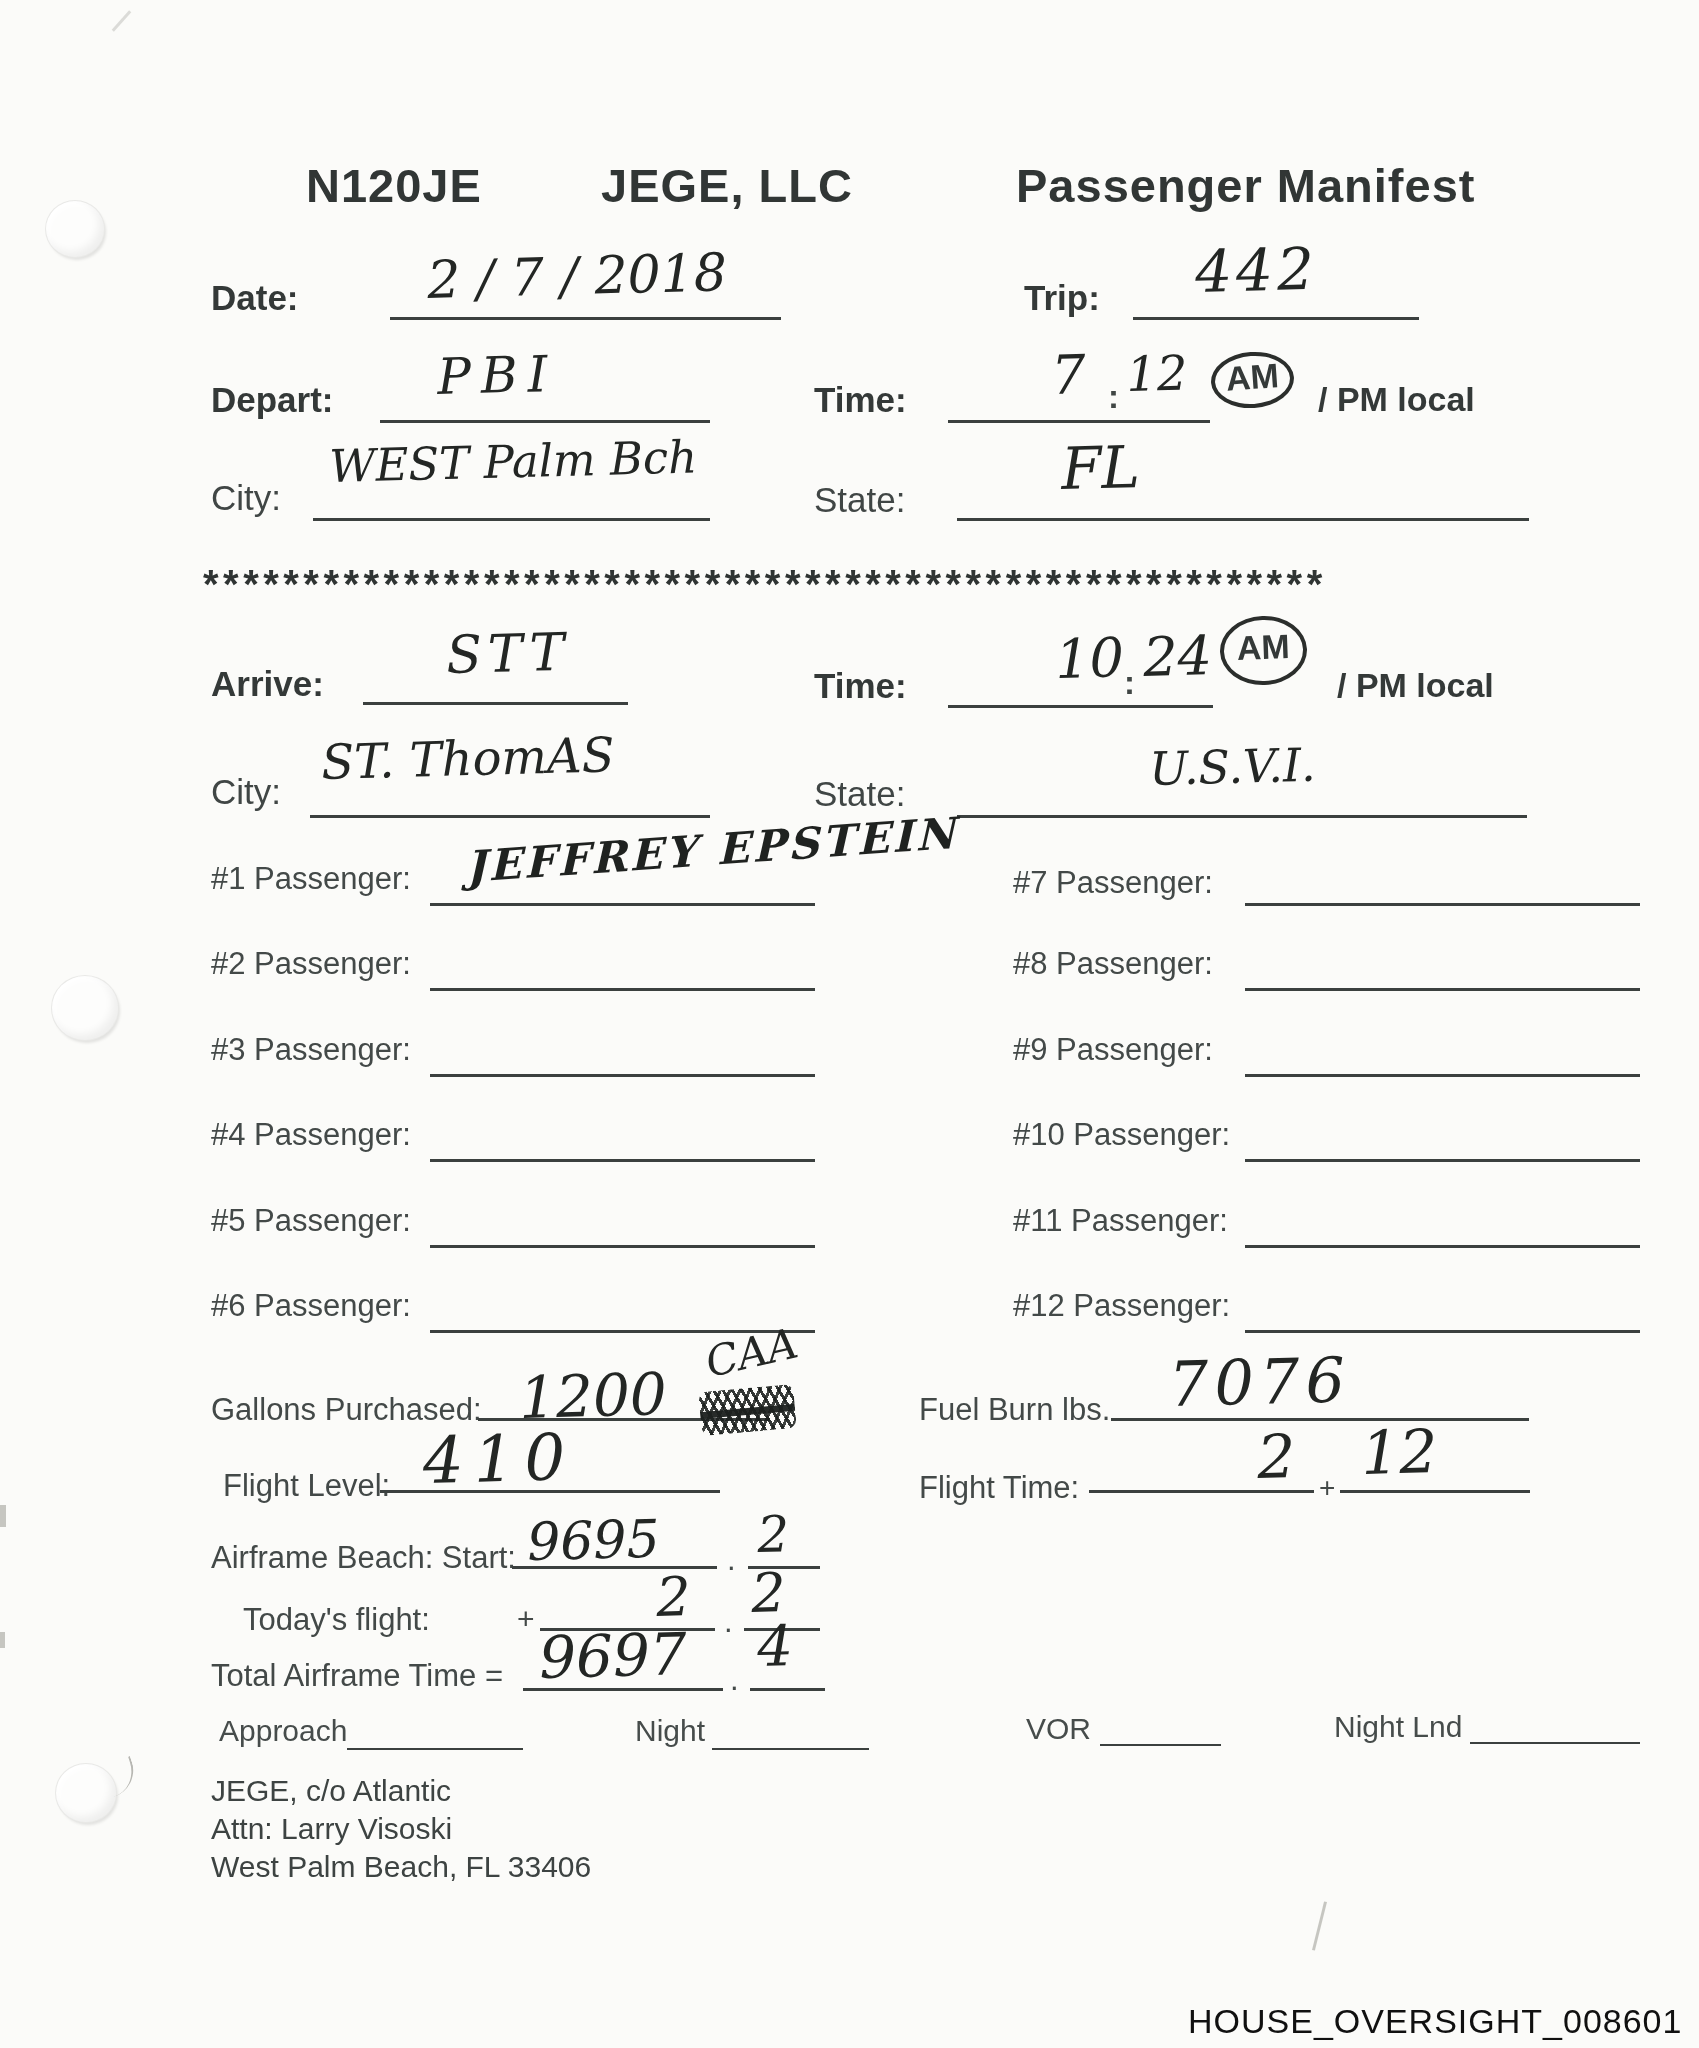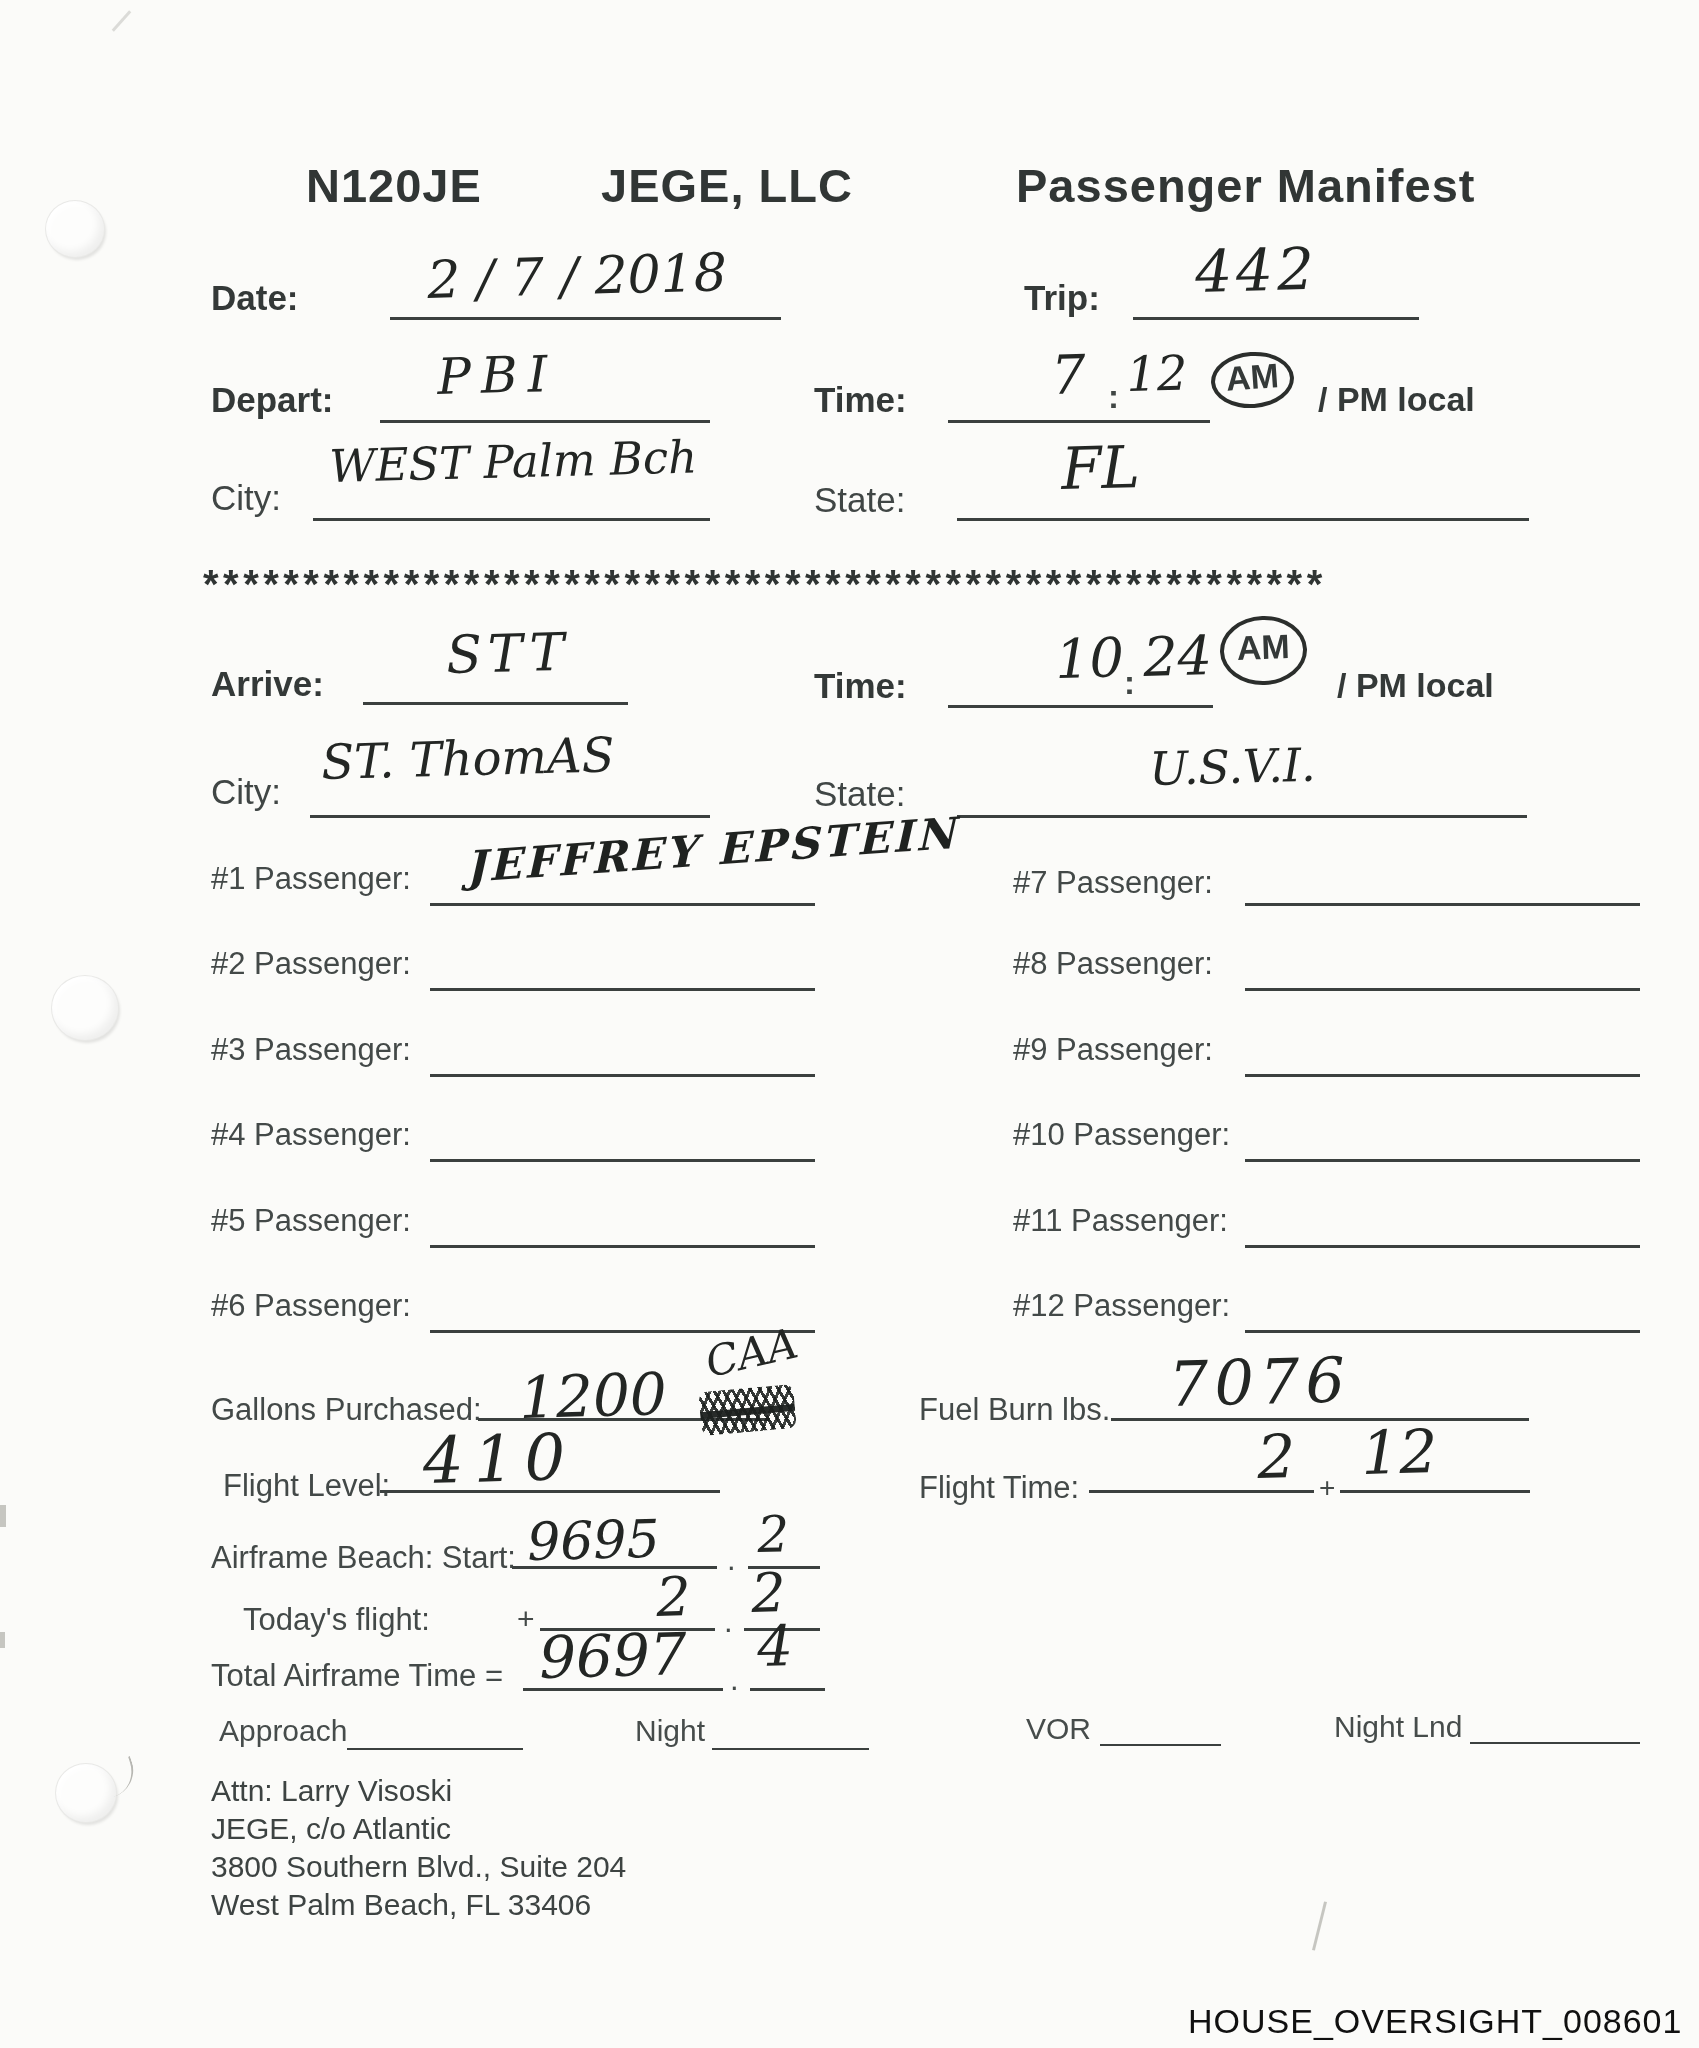--- a/index.html
+++ b/index.html
@@ -201,21 +201,20 @@
   <span class="abs lblf" style="left:211px;top:1714px;">Approach</span>
   <div class="abs ln" style="left:347px;top:1748px;width:176px;border-bottom-width:2px;"></div>
   <span class="abs lblf" style="left:627px;top:1714px;">Night</span>
   <div class="abs ln" style="left:712px;top:1748px;width:157px;border-bottom-width:2px;"></div>
   <span class="abs lblf" style="left:1018px;top:1712px;">VOR</span>
   <div class="abs ln" style="left:1100px;top:1744px;width:121px;border-bottom-width:2px;"></div>
   <span class="abs lblf" style="left:1326px;top:1710px;">Night Lnd</span>
   <div class="abs ln" style="left:1470px;top:1742px;width:170px;border-bottom-width:2px;"></div>
 
   <div class="abs address" style="left:211px;top:1772px;">
+    <div>JEGE, c/o Atlantic</div>
     <div>Attn: Larry Visoski</div>
-    <div>JEGE, c/o Atlantic</div>
-    <div>3800 Southern Blvd., Suite 204</div>
     <div>West Palm Beach, FL 33406</div>
   </div>
 
   <span class="abs bates" style="left:1188px;top:2002px;">HOUSE_OVERSIGHT_008601</span>
 
 </div>
 
 </body></html>

